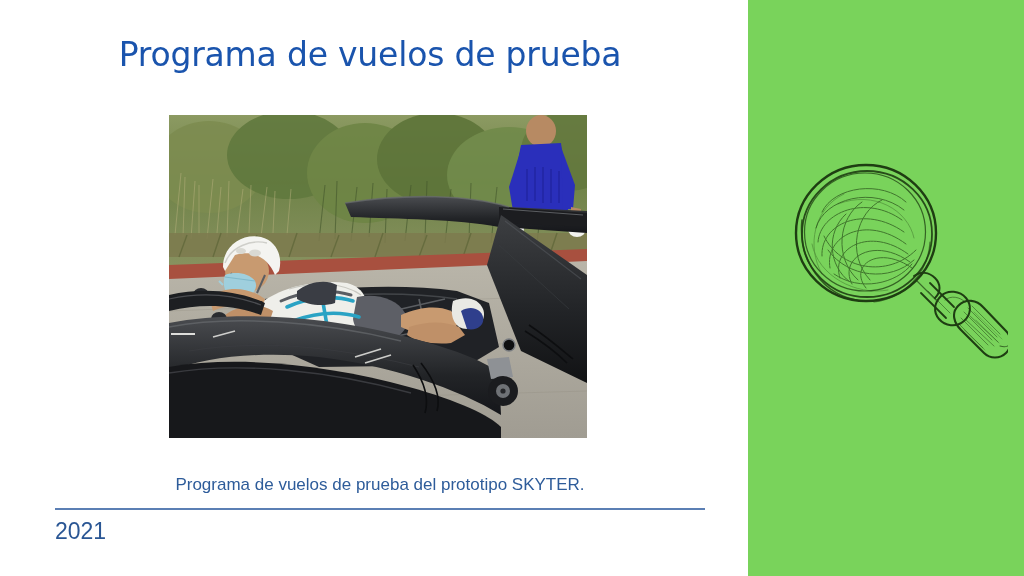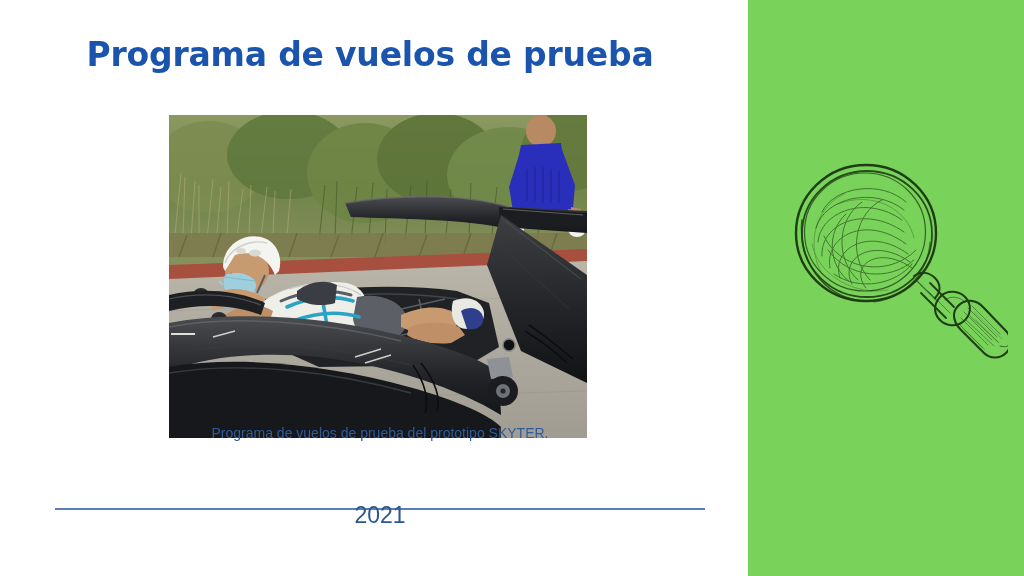--- a/index.html
+++ b/index.html
@@ -40,21 +40,21 @@
 
   
   .title {
     position: absolute;
     left: 48px;
     top: 36px;
     width: 644px;
     text-align: center;
     color: #1a54ad;
     font-family: "DejaVu Sans", sans-serif;
-    font-weight: bold;
+    font-weight: normal;
     font-size: 33px;
     line-height: 1.18;
     letter-spacing: -0.2px;
   }
 
   
   .photo-frame {
     position: absolute;
     left: 169px;
     top: 115px;
@@ -66,46 +66,45 @@
   .photo {
     position: absolute;
     inset: 0;
   }
   .photo svg { display: block; width: 100%; height: 100%; }
 
   
   .caption {
     position: absolute;
     left: 55px;
-    top: 424px;
+    top: 474px;
     width: 650px;
     text-align: center;
     color: #2e5c9a;
     font-family: "Liberation Sans", sans-serif;
-    font-size: 14px;
+    font-size: 17px;
     line-height: 1.3;
   }
 
   
   .divider {
     position: absolute;
     left: 55px;
     top: 508px;
     width: 650px;
     height: 2px;
     background: #5b7fb4;
   }
 
   
   .year {
     position: absolute;
     left: 55px;
-    top: 500px;
+    top: 516px;
     width: 650px;
-    text-align: center;
     color: #2a5694;
     font-family: "Liberation Sans", sans-serif;
     font-size: 23px;
     line-height: 1.35;
   }
 </style>
 </head>
 <body>
 
 <div class="slide">

